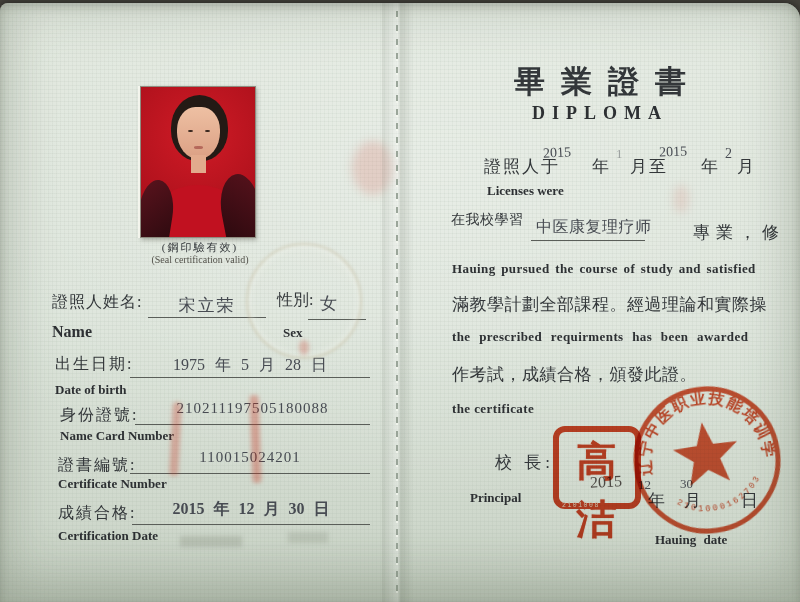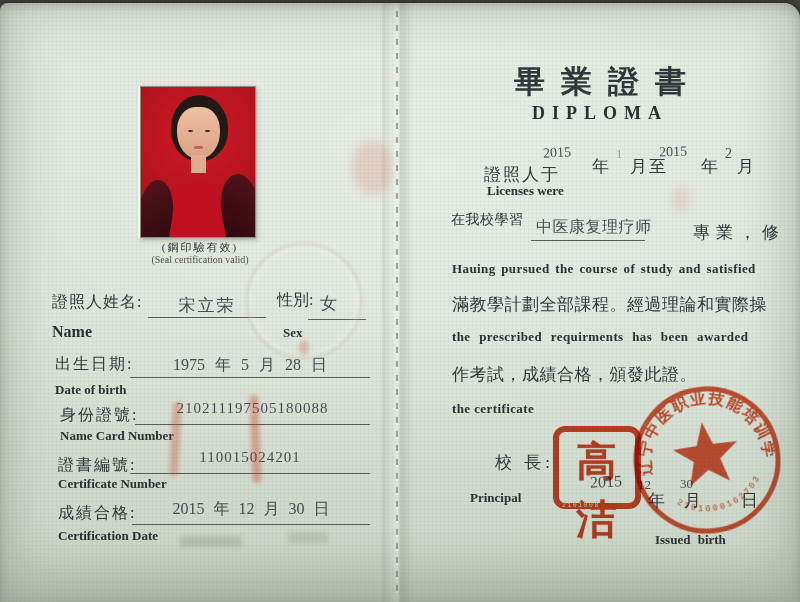--- a/index.html
+++ b/index.html
@@ -103,21 +103,21 @@
     <div class="a hw val" style="left:135px;top:397px;width:235px;font-size:15px;letter-spacing:1px;">210211197505180088</div>
     <div class="a u" style="left:135px;top:421px;width:235px;"></div>
     <div class="a en" style="left:60px;top:425px;font-size:13px;">Name Card Number</div>
 
     <div class="a cjk" style="left:58px;top:452px;font-size:16px;letter-spacing:2px;">證書編號:</div>
     <div class="a hw val" style="left:130px;top:446px;width:240px;font-size:15px;letter-spacing:1px;">110015024201</div>
     <div class="a u" style="left:130px;top:470px;width:240px;"></div>
     <div class="a en" style="left:58px;top:473px;font-size:13px;">Certificate Number</div>
 
     <div class="a cjk" style="left:58px;top:500px;font-size:16px;letter-spacing:2px;">成績合格:</div>
-    <div class="a hw val" style="left:132px;top:496px;width:238px;font-size:16px;word-spacing:5px;">2015 年 12 月 30 日</div>
+    <div class="a hw val" style="left:132px;top:496px;width:238px;font-size:16px;word-spacing:5px;font-weight:bold;">2015 年 12 月 30 日</div>
     <div class="a u" style="left:132px;top:521px;width:238px;"></div>
     <div class="a en" style="left:58px;top:525px;font-size:13px;">Certification Date</div>
 
     <div class="a emboss"></div>
     <div class="a smudge" style="left:352px;top:138px;width:42px;height:54px;border-radius:50%;
          background:rgba(214,128,118,.28);filter:blur(5px);"></div>
     <div class="a smudge" style="left:171px;top:399px;width:9px;height:74px;border-radius:4px;
          background:rgba(198,44,24,.30);filter:blur(2px);transform:rotate(3deg);"></div>
     <div class="a smudge" style="left:251px;top:392px;width:9px;height:88px;border-radius:4px;
          background:rgba(198,44,24,.34);filter:blur(2px);transform:rotate(-2deg);"></div>
@@ -130,21 +130,21 @@
   </div>
 
   <div class="a fold"></div>
   <div class="a stitch"></div>
 
   <div>
     <div class="a cjk" style="left:430px;top:58px;width:340px;text-align:center;font-size:31px;
          font-weight:bold;letter-spacing:16px;padding-left:16px;box-sizing:border-box;">畢業證書</div>
     <div class="a en" style="left:430px;top:100px;width:340px;text-align:center;font-size:18px;letter-spacing:7px;">DIPLOMA</div>
 
-    <div class="a cjk" style="left:484px;top:160px;font-size:17px;letter-spacing:2px;">證照人于</div>
+    <div class="a cjk" style="left:484px;top:152px;font-size:17px;letter-spacing:2px;">證照人于</div>
     <div class="a hw" style="left:543px;top:142px;font-size:14px;transform:rotate(-3deg);">2015</div>
     <div class="a cjk" style="left:592px;top:152px;font-size:17px;">年</div>
     <div class="a hw" style="left:616px;top:143px;font-size:13px;opacity:.45;">1</div>
     <div class="a cjk" style="left:630px;top:152px;font-size:17px;">月</div>
     <div class="a cjk" style="left:649px;top:152px;font-size:17px;">至</div>
     <div class="a hw" style="left:659px;top:141px;font-size:14px;transform:rotate(-2deg);">2015</div>
     <div class="a cjk" style="left:701px;top:152px;font-size:17px;">年</div>
     <div class="a hw" style="left:725px;top:143px;font-size:14px;">2</div>
     <div class="a cjk" style="left:737px;top:152px;font-size:17px;">月</div>
     <div class="a en" style="left:487px;top:180px;font-size:13px;">Licenses were</div>
@@ -162,21 +162,21 @@
     <div class="a en" style="left:452px;top:398px;font-size:13px;letter-spacing:.4px;">the certificate</div>
 
     <div class="a cjk" style="left:495px;top:448px;font-size:17px;letter-spacing:4px;">校 長:</div>
     <div class="a en" style="left:470px;top:487px;font-size:13px;text-align:center;">Principal</div>
 
     <div class="a cjk" style="left:648px;top:486px;font-size:17px;">年</div>
     <div class="a cjk" style="left:684px;top:486px;font-size:17px;">月</div>
     <div class="a cjk" style="left:741px;top:486px;font-size:17px;">日</div>
     <div class="a hw" style="left:638px;top:474px;font-size:13px;">12</div>
     <div class="a hw" style="left:680px;top:473px;font-size:13px;">30</div>
-    <div class="a en" style="left:655px;top:529px;font-size:13px;word-spacing:4px;">Issued birth</div>
+    <div class="a en" style="left:655px;top:529px;font-size:13px;word-spacing:4px;">Hauing date</div>
 
     <div class="a hw" style="left:590px;top:470px;font-size:16px;color:#4c4944;transform:rotate(-3deg);">2015</div>
 
     <div class="a sq-seal">
       <div class="nm cjk" style="color:#d23b1b;">高洁</div>
       <div class="ser">2101008</div>
     </div>
 
     <div class="a rd-seal">
       <svg width="154" height="154" viewBox="0 0 154 154">

